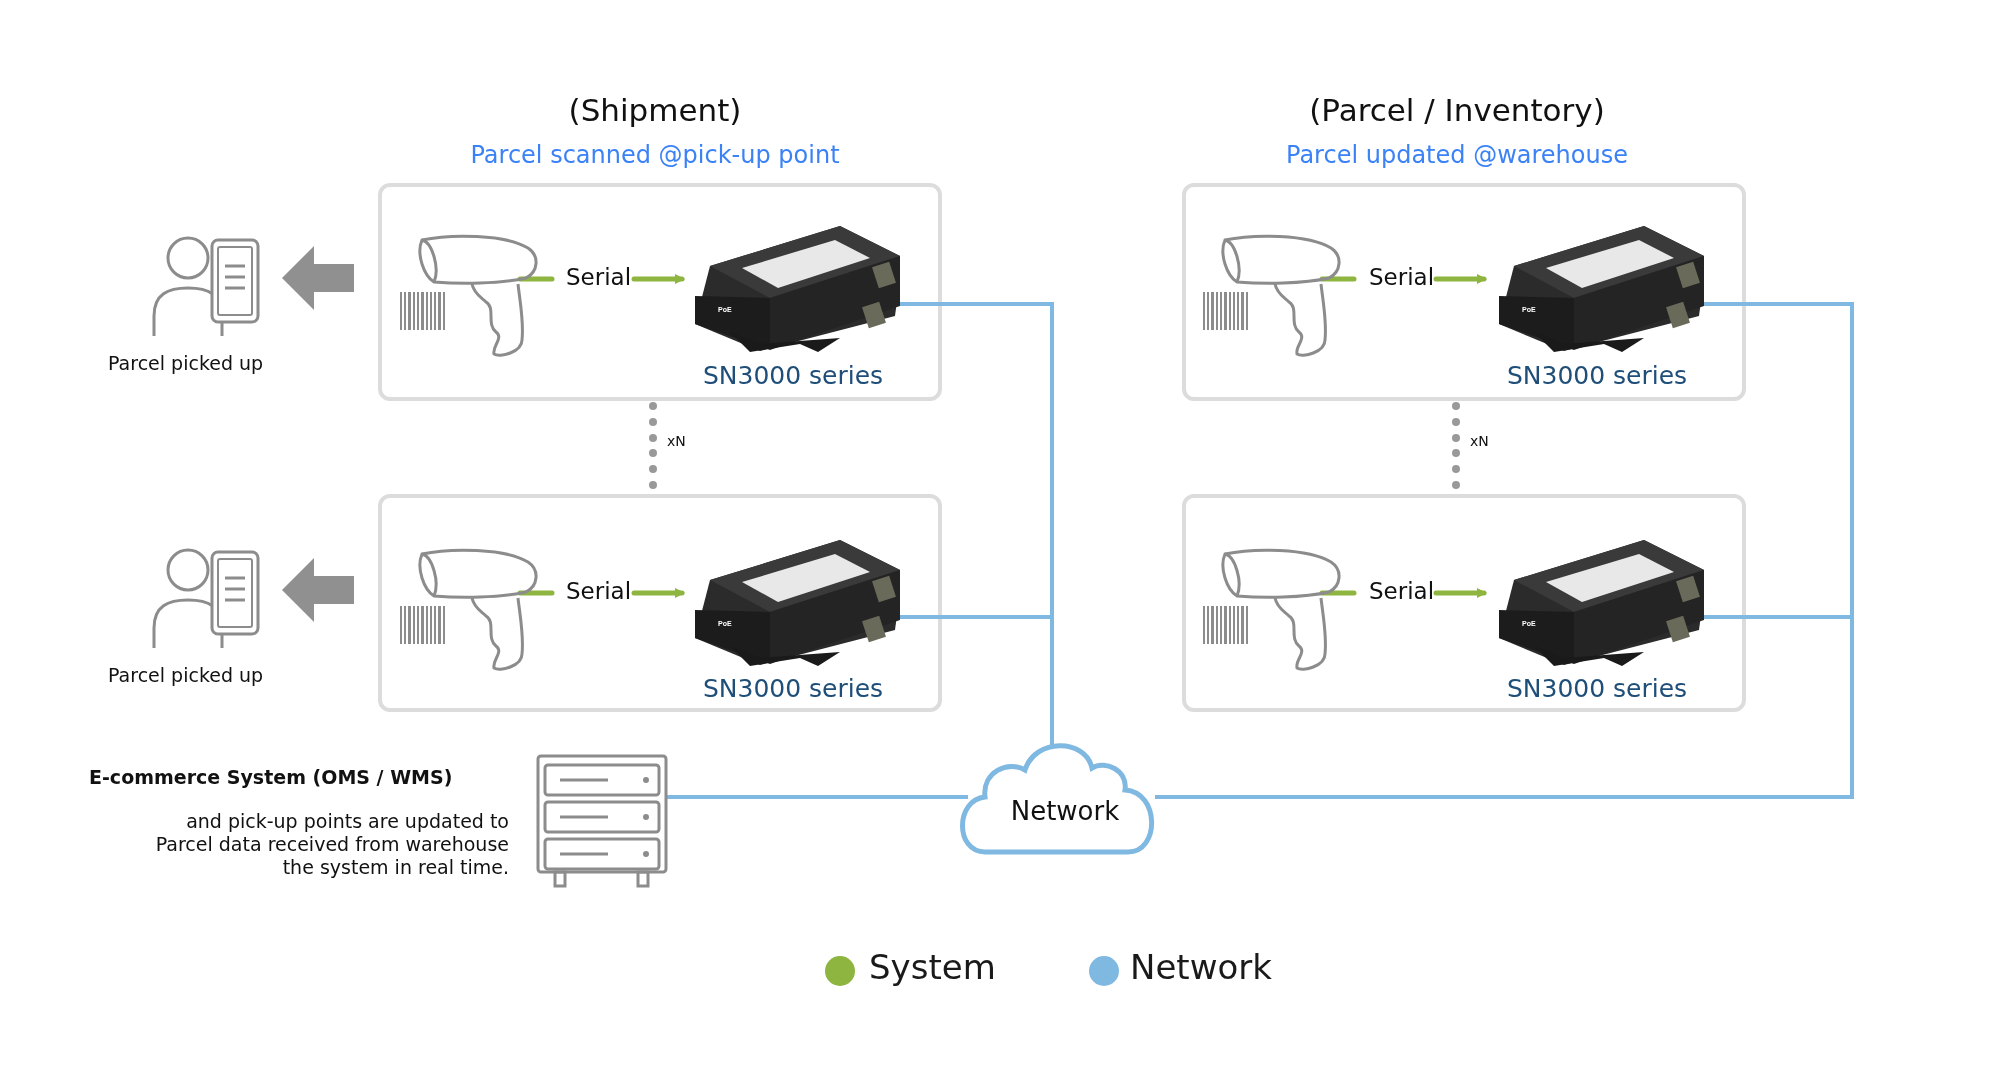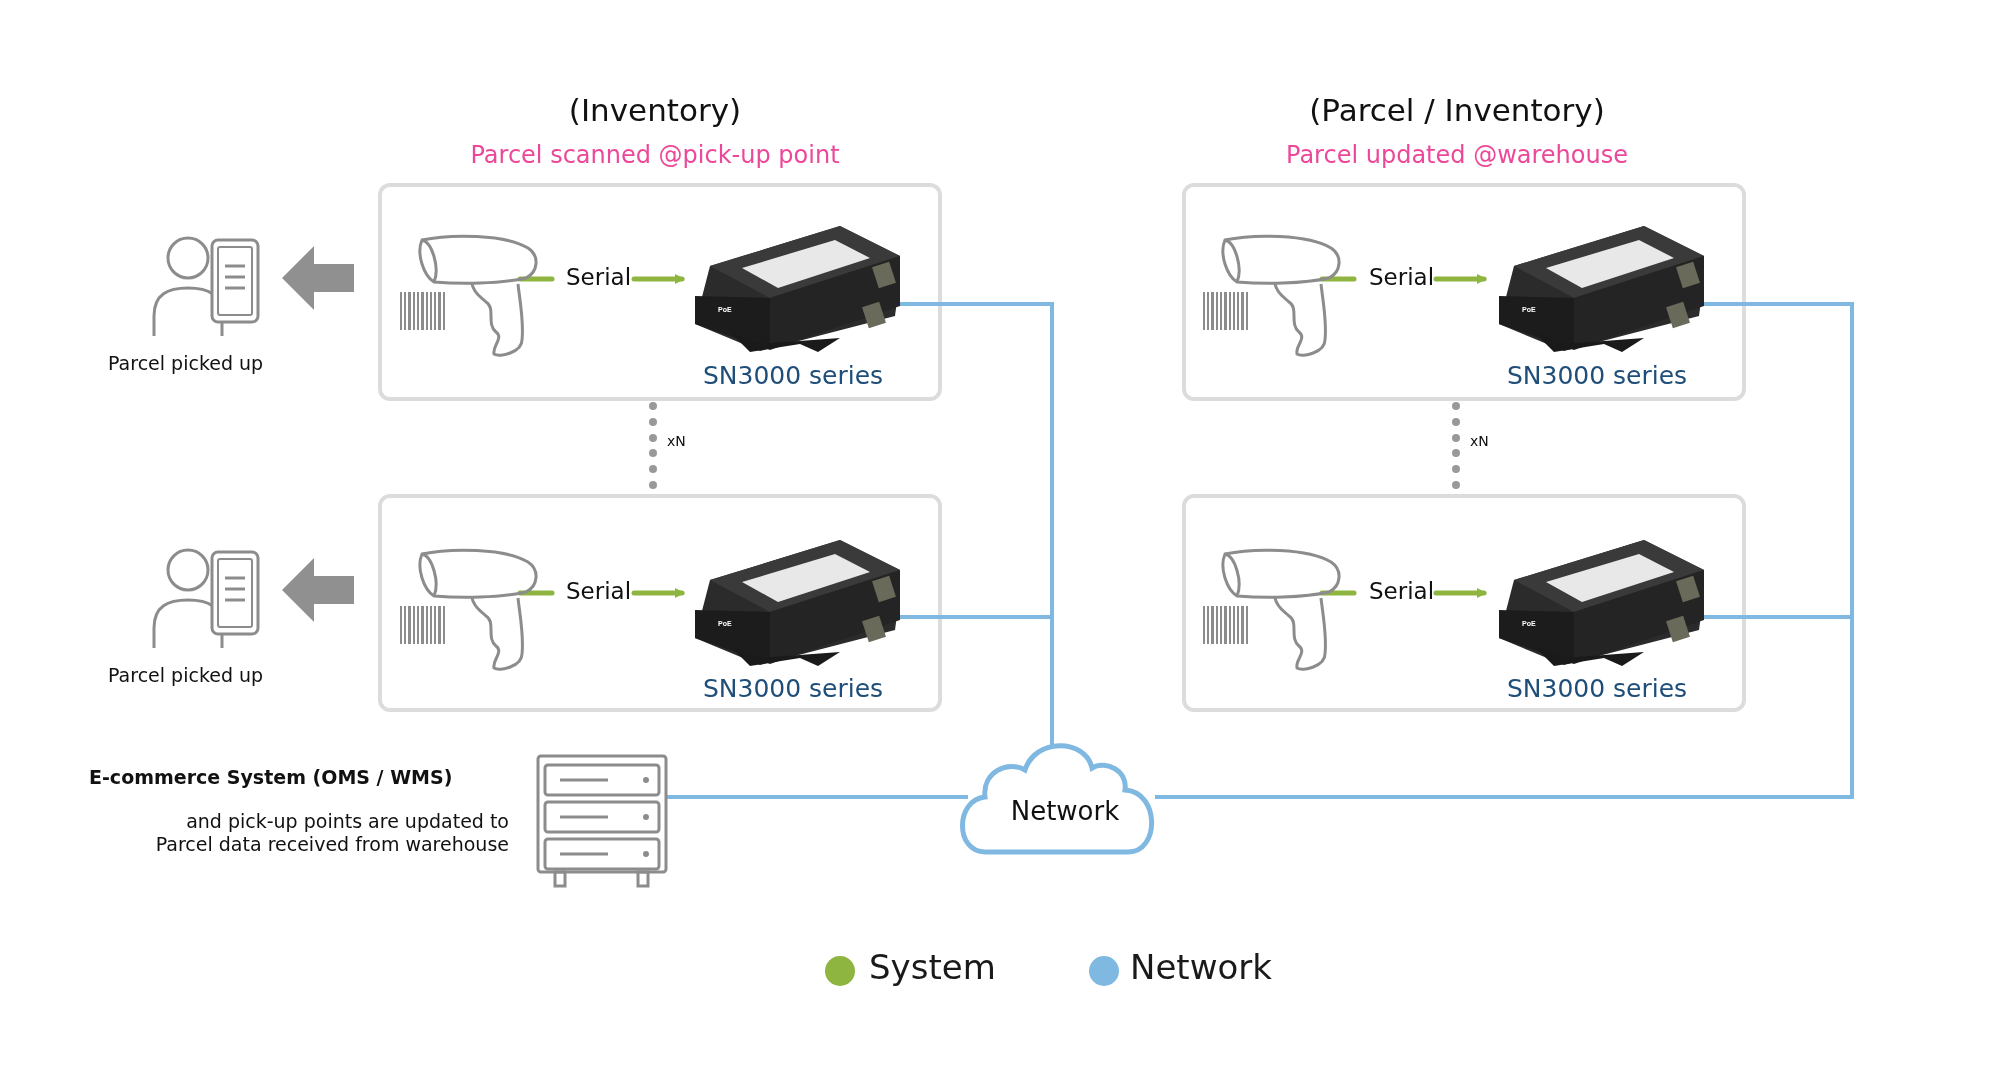--- a/index.html
+++ b/index.html
@@ -1,36 +1,36 @@
 <!DOCTYPE html>
 <html><head>
 <meta charset="utf-8">
 <style>
   html, body { margin: 0; padding: 0; background: #ffffff; }
   body { width: 2000px; height: 1075px; position: relative; overflow: hidden;
          font-family: "DejaVu Sans", "Liberation Sans", sans-serif; color: #111; }
   .abs { position: absolute; }
   .title { font-size: 31px; text-align: center; width: 600px; color: #111; }
-  .subtitle { font-size: 24px; text-align: center; width: 600px; color: #ec4899; }
+  .subtitle { font-size: 24px; text-align: center; width: 600px; color: #3b82f6; }
   .box { position: absolute; border: 4px solid #dcdcdc; border-radius: 12px; background: #fff; box-sizing: border-box; }
   .serial { font-size: 23px; color: #111; }
   .series { font-size: 25px; color: #1f4e79; text-align: center; width: 220px; }
   .person-label { font-size: 19px; color: #111; text-align: left; width: 220px; }
   .xn { font-size: 14px; color: #111; }
   .ecom-title { font-size: 19px; font-weight: bold; width: 420px; color: #111; }
   .ecom-desc { font-size: 19px; text-align: right; width: 420px; line-height: 23px; color: #111; }
   .cloud-label { font-size: 26px; color: #111; text-align: center; width: 200px; }
   .legend-dot { position: absolute; width: 30px; height: 30px; border-radius: 50%; }
   .legend-text { font-size: 34px; color: #1a1a1a; }
   svg.overlay { position: absolute; left: 0; top: 0; }
 </style>
 </head>
 <body>
 
-<div class="abs title" style="left:355px; top:92px;">(Inventory)</div>
+<div class="abs title" style="left:355px; top:92px;">(Shipment)</div>
 <div class="abs subtitle" style="left:355px; top:141px;">Parcel scanned @pick-up point</div>
 <div class="abs title" style="left:1157px; top:92px;">(Parcel / Inventory)</div>
 <div class="abs subtitle" style="left:1157px; top:141px;">Parcel updated @warehouse</div>
 
 <div class="box" style="left:378px; top:183px; width:564px; height:218px;"></div>
 <div class="box" style="left:378px; top:494px; width:564px; height:218px;"></div>
 <div class="box" style="left:1182px; top:183px; width:564px; height:218px;"></div>
 <div class="box" style="left:1182px; top:494px; width:564px; height:218px;"></div>
 
 <svg class="overlay" width="2000" height="1075" viewBox="0 0 2000 1075">
@@ -176,20 +176,21 @@
 <div class="abs person-label" style="left:108px; top:352px;">Parcel picked up</div>
 <div class="abs person-label" style="left:108px; top:664px;">Parcel picked up</div>
 
 <div class="abs xn" style="left:667px; top:433px;">xN</div>
 <div class="abs xn" style="left:1470px; top:433px;">xN</div>
 
 <div class="abs ecom-title" style="left:89px; top:766px;">E-commerce System (OMS / WMS)</div>
 <div class="abs ecom-desc" style="left:89px; top:810px;">
   <div>and pick-up points are updated to</div>
   <div>Parcel data received from warehouse</div>
+  <div>the system in real time.</div>
 </div>
 
 <div class="abs cloud-label" style="left:965px; top:796px;">Network</div>
 
 <div class="legend-dot" style="left: 825px; top: 956px; background: rgb(141, 181, 63);" title="#8db53f"></div>
 <div class="abs legend-text" style="left:869px; top:947px;">System</div>
 <div class="legend-dot" style="left: 1089px; top: 956px; background: rgb(127, 184, 224);" title="#7fb8e0"></div>
 <div class="abs legend-text" style="left:1130px; top:947px;">Network</div>
 
 </body></html>

